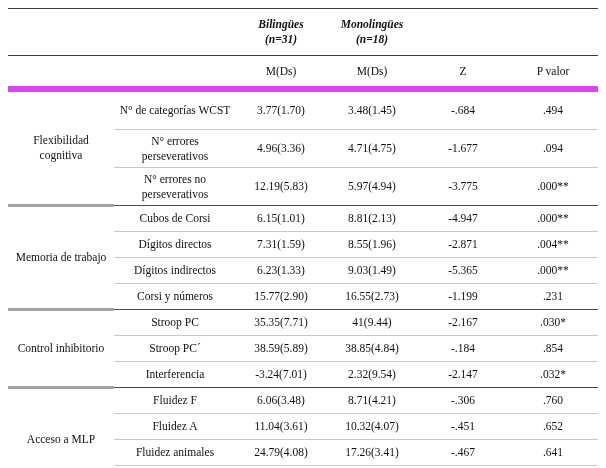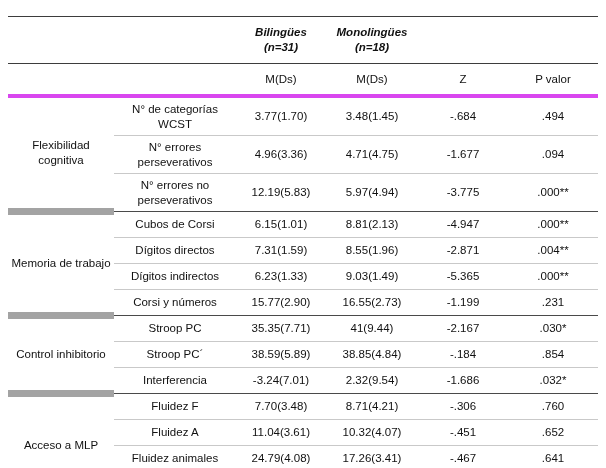--- a/index.html
+++ b/index.html
@@ -1,34 +1,34 @@
 <!DOCTYPE html>
 <html><head>
 <meta charset="utf-8">
 <style>
   html, body { margin: 0; padding: 0; background: #ffffff; }
   .page {
     width: 606px; height: 468px; box-sizing: border-box;
-    padding: 16px 8px 0 8px; background: #ffffff;
-    font-family: Liberation Sans, sans-serif; color: #111111;
+    padding: 8px 8px 0 8px; background: #ffffff;
+    font-family: Liberation Serif, serif; color: #111111;
   }
   table.stats {
     border-collapse: collapse; table-layout: fixed; width: 590px;
     font-size: 11.5px; border-top: 1.2px solid #3d3d3d;
   }
   td { vertical-align: middle; text-align: center; padding: 2px 3px; line-height: 1.3; overflow: hidden; }
   tr.hdr1 td { border-bottom: 1px solid #3d3d3d; height: 42px; }
-  tr.hdr2 td { border-bottom: 4px solid #d946ef; height: 26px; }
+  tr.hdr2 td { border-bottom: 6px solid #d946ef; height: 26px; }
   .ghead { font-weight: bold; font-style: italic; }
   .gline { display: block; }
   tbody td { height: 21px; }
   tr.tall td { height: 33px; }
   tr.mid > td:not(.c) { border-bottom: 1px solid #c9c9c9; }
   tr.gend > td { border-bottom: 1px solid #4a4a4a; }
-  td.c { border-bottom: 7px solid #a3a3a3; }
+  td.c { border-bottom: 3px solid #a3a3a3; }
 </style>
 </head>
 <body>
 
 <div class="page">
   <table class="stats">
     <colgroup>
       <col style="width:106px">
         <col style="width:122px">
         <col style="width:90px">
@@ -124,28 +124,28 @@
         <td class="m">Stroop PC´</td>
         <td class="n">38.59(5.89)</td>
         <td class="n">38.85(4.84)</td>
         <td class="n">-.184</td>
         <td class="n">.854</td>
       </tr>
       <tr class="gend">
         <td class="m">Interferencia</td>
         <td class="n">-3.24(7.01)</td>
         <td class="n">2.32(9.54)</td>
-        <td class="n">-1.686</td>
+        <td class="n">-2.147</td>
         <td class="n">.032*</td>
       </tr>
 
       <tr class="mid">
         <td class="c" rowspan="4">Acceso a MLP</td>
         <td class="m">Fluidez F</td>
-        <td class="n">7.70(3.48)</td>
+        <td class="n">6.06(3.48)</td>
         <td class="n">8.71(4.21)</td>
         <td class="n">-.306</td>
         <td class="n">.760</td>
       </tr>
       <tr class="mid">
         <td class="m">Fluidez A</td>
         <td class="n">11.04(3.61)</td>
         <td class="n">10.32(4.07)</td>
         <td class="n">-.451</td>
         <td class="n">.652</td>

